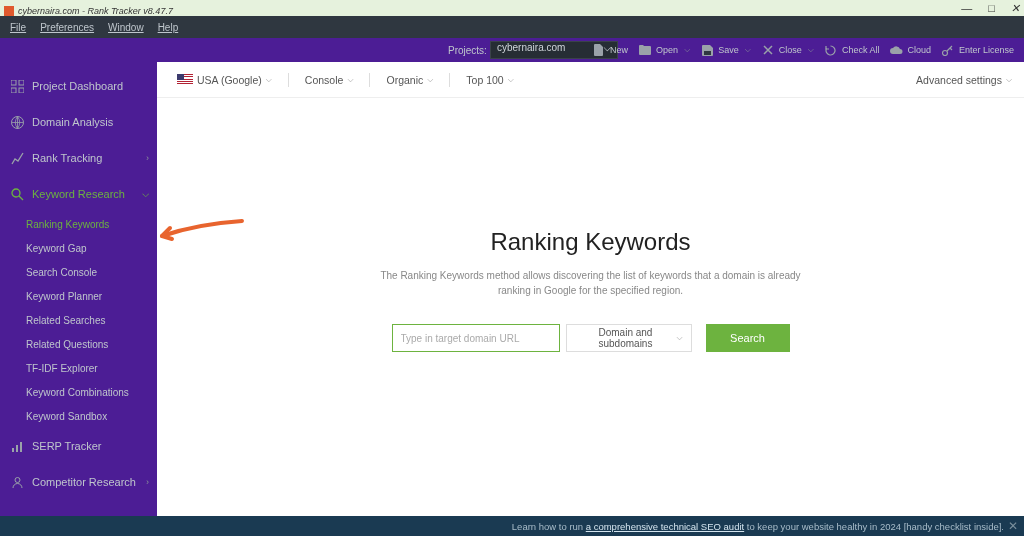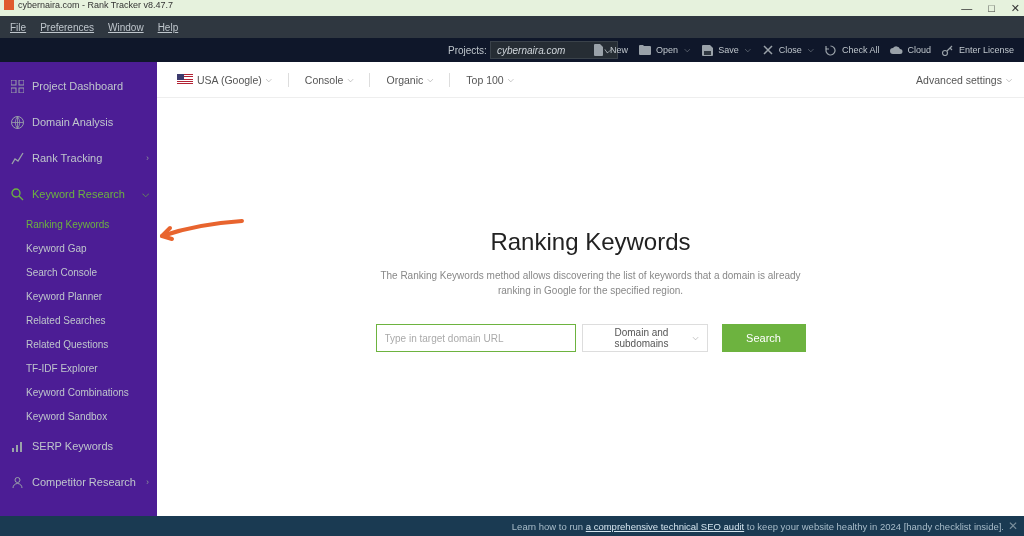--- a/index.html
+++ b/index.html
@@ -1,26 +1,26 @@
 <!DOCTYPE html>
 <html><head>
 <meta charset="utf-8">
 <style>
   * { margin: 0; padding: 0; box-sizing: border-box; font-family: -apple-system, BlinkMacSystemFont, "Segoe UI", Arial, sans-serif; }
   body { width: 1024px; height: 536px; overflow: hidden; background: #2f3740; }
-  .titlebar { height: 16px; background: #e6f2dd; display: flex; align-items: flex-start; padding: 0 4px; position: relative; }
+  .titlebar { height: 16px; background: #e6f2dd; display: flex; align-items: flex-end; padding: 0 4px; position: relative; font-style: italic; }
   .titlebar .icon { width: 10px; height: 10px; background: #e05a2e; margin-right: 4px; display:inline-block;}
   .titlebar-text { font-size: 9px; color: #333; }
   .titlebar-controls { position: absolute; right: 4px; top: 0; display: flex; gap: 16px; align-items:center; height:16px;}
   .titlebar-controls span { font-size: 11px; color: #333; cursor: pointer; line-height:16px;}
   .menubar { height: 22px; background: #2f3740; display: flex; align-items: center; padding: 0 10px; gap: 14px; }
   .menubar span { font-size: 10px; color: #bfc6cc; text-decoration: underline; cursor:pointer;}
-  .toolbar { height: 24px; background: #0f172a; display: flex; align-items: center; padding: 0 10px; position: relative; }
+  .toolbar { height: 24px; background: #4c1d95; display: flex; align-items: center; padding: 0 10px; position: relative; }
   .projects-label { position:absolute; left:448px; font-size: 10px; color: #bfc6cc; }
-  .project-dd { position:absolute; left:490px; width: 128px; height: 18px; background: #262d34; border:1px solid #3a424a; display:flex; align-items:center; padding:0 6px; justify-content:space-between;font-style:italic;}
+  .project-dd { position:absolute; left:490px; width: 128px; height: 18px; background: #262d34; border:1px solid #3a424a; display:flex; align-items:flex-start; padding:0 6px; justify-content:space-between;}
   .project-dd span { font-size: 10px; color: #cfd5da; }
   .toolbar-actions { position:absolute; right: 10px; display:flex; align-items:center; gap: 10px; }
   .toolbar-actions .act { display:flex; align-items:center; gap:4px; font-size:9px; color:#bfc6cc; cursor:pointer;}
   .toolbar-actions .chev { font-size:8px; color:#8a9299; margin-left:2px;}
   .toolbar-actions svg {flex-shrink:0;}
   .main { display: flex; height: calc(536px - 16px - 22px - 24px - 20px); }
   .sidebar { width: 157px; background: #4c1d95; display: flex; flex-direction: column; padding-top: 6px; }
   .side-item { display:flex; align-items:center; height: 36px; padding: 0 10px; font-size: 11px; color: #bfc6cc; cursor:pointer; position:relative; gap:8px;}
   .side-item.active { color: #6db33f; }
   .side-item .chev { position:absolute; right:8px; font-size:9px; color:#8a9299;}
@@ -30,21 +30,21 @@
   .filterbar { height: 36px; border-bottom:1px solid #eee; display:flex; align-items:center; padding:0 12px; gap: 4px; }
   .filterbar .fitem { display:flex; align-items:center; gap:4px; font-size:10.5px; color:#555; cursor:pointer; padding:0 8px;}
   .filterbar .divider {width:1px;height:14px;background:#ddd; margin:0 4px;}
   .filterbar .flag {width:16px;height:11px;display:inline-block;position:relative;background:linear-gradient(to bottom,#b22234 0%,#b22234 8%,white 8%,white 16%,#b22234 16%,#b22234 24%,white 24%,white 32%,#b22234 32%,#b22234 40%,white 40%,white 48%,#b22234 48%,#b22234 56%,white 56%,white 64%,#b22234 64%,#b22234 72%,white 72%,white 80%,#b22234 80%,#b22234 88%,white 88%,white 100%);}
   .filterbar .flag::before{content:"";position:absolute;left:0;top:0;width:7px;height:6px;background:#3c3b6e;}
   .adv { margin-left:auto; font-size:10.5px; color:#555; cursor:pointer; display:flex; align-items:center; gap:4px;}
   .hero { text-align:center; padding-top: 130px; }
   .hero h1 { font-size: 24px; color:#222; font-weight:500; margin-bottom: 12px;}
   .hero p { font-size: 10px; color:#888; line-height:1.5; max-width:440px; margin:0 auto 26px;}
   .searchrow { display:flex; justify-content:center; gap:6px; align-items:center;}
-  .url-input { width: 200px; height: 28px; border:1px solid #6db33f; font-size:10px; padding:4px 8px; color:#333; outline:none;}
+  .url-input { width: 168px; height: 28px; border:1px solid #6db33f; font-size:10px; padding:4px 8px; color:#333; outline:none;}
   .url-input::placeholder{color:#aaa;}
   .scope-dd { width: 126px; height:28px; border:1px solid #ddd; font-size:10px; display:flex; align-items:center; justify-content:space-between; padding:0 8px; color:#555; cursor:pointer;}
   .search-btn { width:84px; height:28px; background:#6db33f; color:#fff; border:none; font-size:11px; cursor:pointer;margin-left:8px;}
   .arrow-annot { position:absolute; left:0px; top:154px; pointer-events:none;}
   .footer { height:20px; background:#1a3a52; display:flex; align-items:center; justify-content:flex-end; padding:0 20px; position:relative;}
   .footer-text { font-size:9.5px; color:#a8bcc9;}
   .footer-text a { color:#d4e4ee; text-decoration:underline;}
   .footer-close { position:absolute; right:6px; color:#7a8f9c; font-size:12px; cursor:pointer;}
   .chev-d {font-size:8px; color:#999;}
   .ico {display:inline-flex;align-items:center;justify-content:center;width:14px;height:14px;}
@@ -210,21 +210,21 @@
         <span>Keyword Sandbox</span>
       </div>
     <div class="side-item">
       <span class="ico">
           <svg width="13" height="13" viewBox="0 0 13 13">
             <rect x="1" y="8" width="2" height="4" fill="#9aa2a9"></rect>
             <rect x="5" y="5" width="2" height="7" fill="#9aa2a9"></rect>
             <rect x="9" y="2" width="2" height="10" fill="#9aa2a9"></rect>
           </svg>
         </span>
-      <span>SERP Keywords</span>
+      <span>SERP Tracker</span>
     </div>
     <div class="side-item">
       <span class="ico">
           <svg width="13" height="13" viewBox="0 0 13 13">
             <circle cx="6.5" cy="4" r="2.5" fill="none" stroke="#9aa2a9"></circle>
             <path d="M2 12a4.5 4.5 0 0 1 9 0" fill="none" stroke="#9aa2a9"></path>
           </svg>
         </span>
       <span>Competitor Research</span>
       <span class="chev">›</span>

